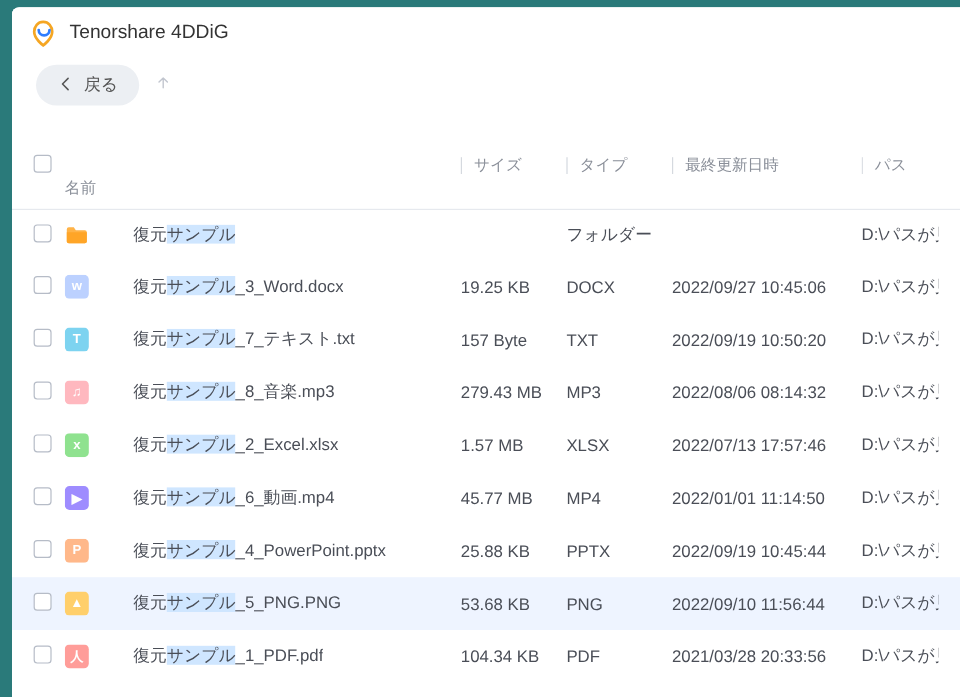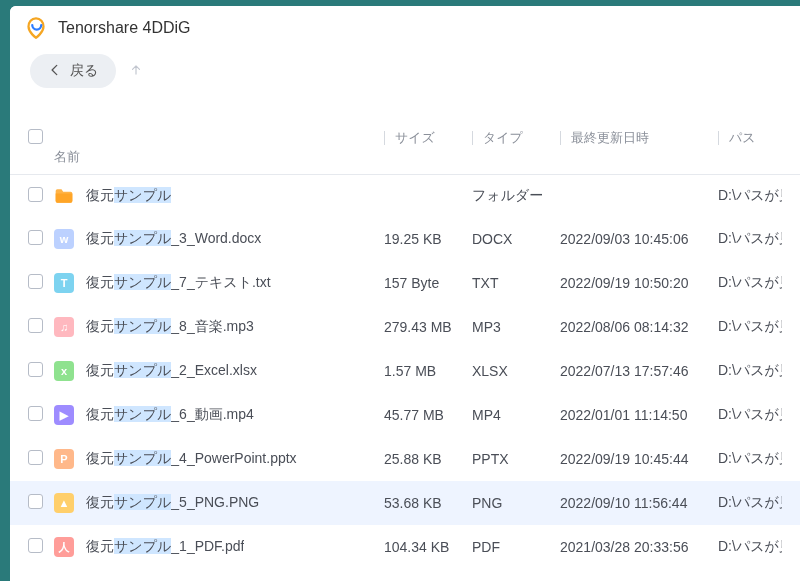--- a/index.html
+++ b/index.html
@@ -101,21 +101,21 @@
     border-radius: 4px;
     display: inline-flex;
     align-items:center;
     justify-content:center;
     font-size: 11px;
     font-weight: 600;
     color: #fff;
     margin-right: 12px;
     flex: 0 0 auto;
   }
-  .file-name { overflow:hidden; white-space:nowrap; text-overflow:ellipsis;}
+  .file-name { overflow:hidden; white-space:nowrap; text-overflow:ellipsis;margin-left:25px;}
   .file-name .hl { background: #cfe6ff; }
   input.chk {
     width: 15px;
     height: 15px;
     border: 1.5px solid #b6bcc7;
     border-radius: 3px;
     appearance: none;
     background: #fff;
     cursor: pointer;
   }
@@ -183,21 +183,21 @@
         <div class="col-path">D:\パスが見</div>
       </div>
       <div class="row">
         <div class="col-check"><input type="checkbox" class="chk" style=""></div>
         <div class="col-name">
           <span class="file-icon" style="background:#bcd1ff">w</span>
           <span class="file-name">復元<span class="hl">サンプル</span>_3_Word.docx</span>
         </div>
         <div class="col-size">19.25 KB</div>
         <div class="col-type">DOCX</div>
-        <div class="col-date">2022/09/03 10:45:06</div>
+        <div class="col-date">2022/09/27 10:45:06</div>
         <div class="col-path">D:\パスが見</div>
       </div>
       <div class="row">
         <div class="col-check"><input type="checkbox" class="chk" style=""></div>
         <div class="col-name">
           <span class="file-icon" style="background:#7dd3f0">T</span>
           <span class="file-name">復元<span class="hl">サンプル</span>_7_テキスト.txt</span>
         </div>
         <div class="col-size">157 Byte</div>
         <div class="col-type">TXT</div>

